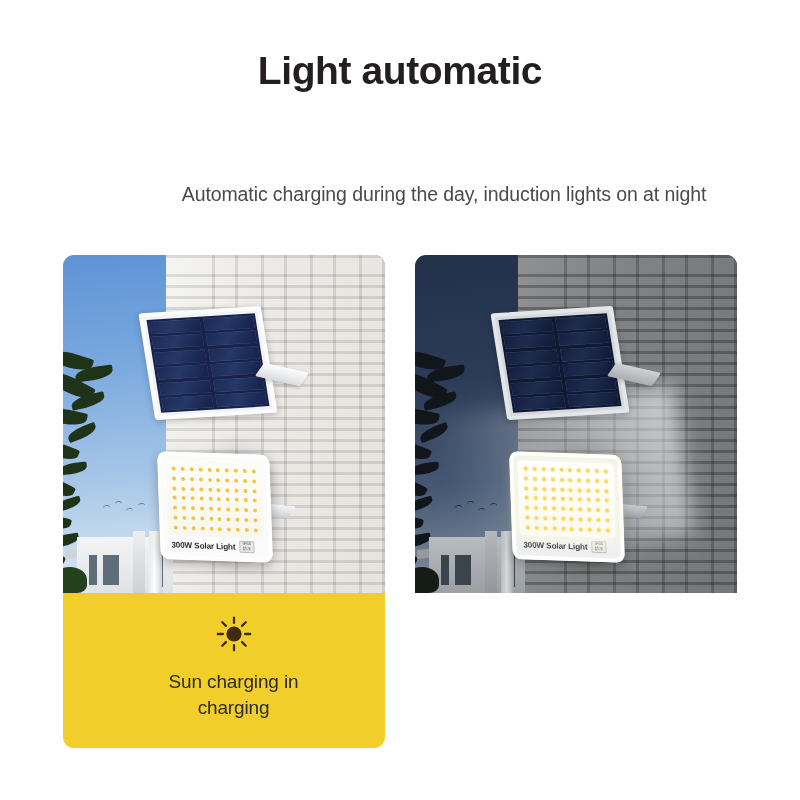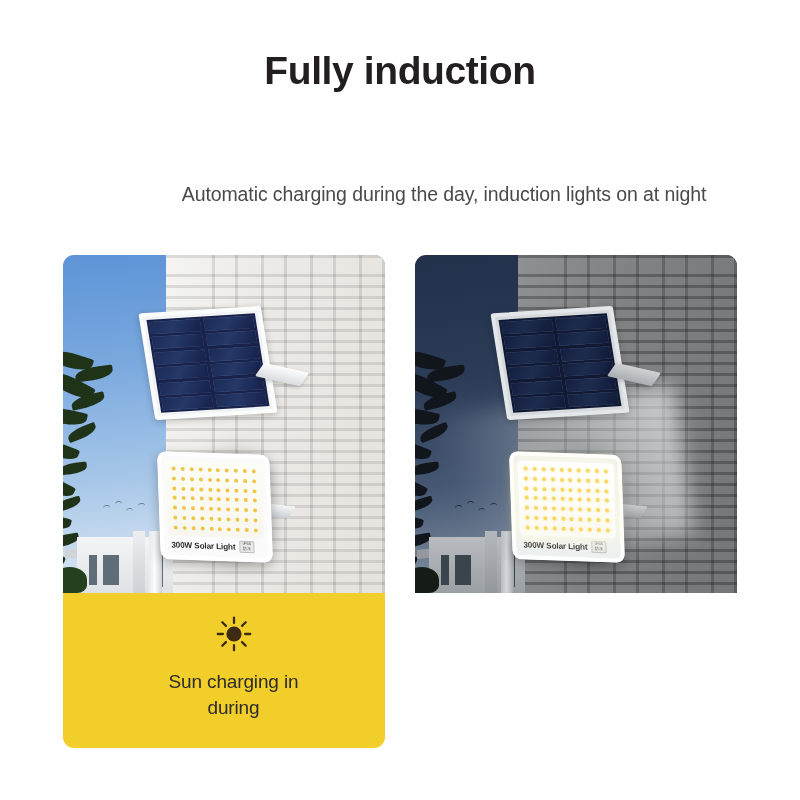--- a/index.html
+++ b/index.html
@@ -185,21 +185,21 @@
   .cap-text { text-align:center; font-size:19px; line-height:26px;
               color:#2b2b2b; font-weight:400; letter-spacing:-.15px; }
   .cap-text span { display:block; }
 </style>
 </head>
 <body>
 
 <div class="page">
 
   <div class="headline">
-    <span class="l1">Fully induction</span>
+    <span class="l1">Light automatic</span>
   </div>
   <div class="subhead">Automatic charging during the day, induction lights on at night</div>
 
   <div class="cards">
 
     <div class="card day">
       <div class="photo">
         <div class="sky"></div>
 
         <div class="wall-edge"></div>
@@ -356,21 +356,21 @@
             <line x1="3.5" y1="24" x2="10" y2="24"></line>
             <line x1="38" y1="24" x2="44.5" y2="24"></line>
             <line x1="9.2" y1="9.2" x2="13.8" y2="13.8"></line>
             <line x1="34.2" y1="34.2" x2="38.8" y2="38.8"></line>
             <line x1="34.2" y1="13.8" x2="38.8" y2="9.2"></line>
             <line x1="9.2" y1="38.8" x2="13.8" y2="34.2"></line>
           </g>
         </svg>
         <div class="cap-text">
           <span>Sun charging in</span>
-          <span>during</span>
+          <span>charging</span>
         </div>
       </div>
     </div>
 
     <div class="card night">
       <div class="photo">
         <div class="sky"></div>
 
         <div class="wall-edge"></div>
         <div class="wall">

